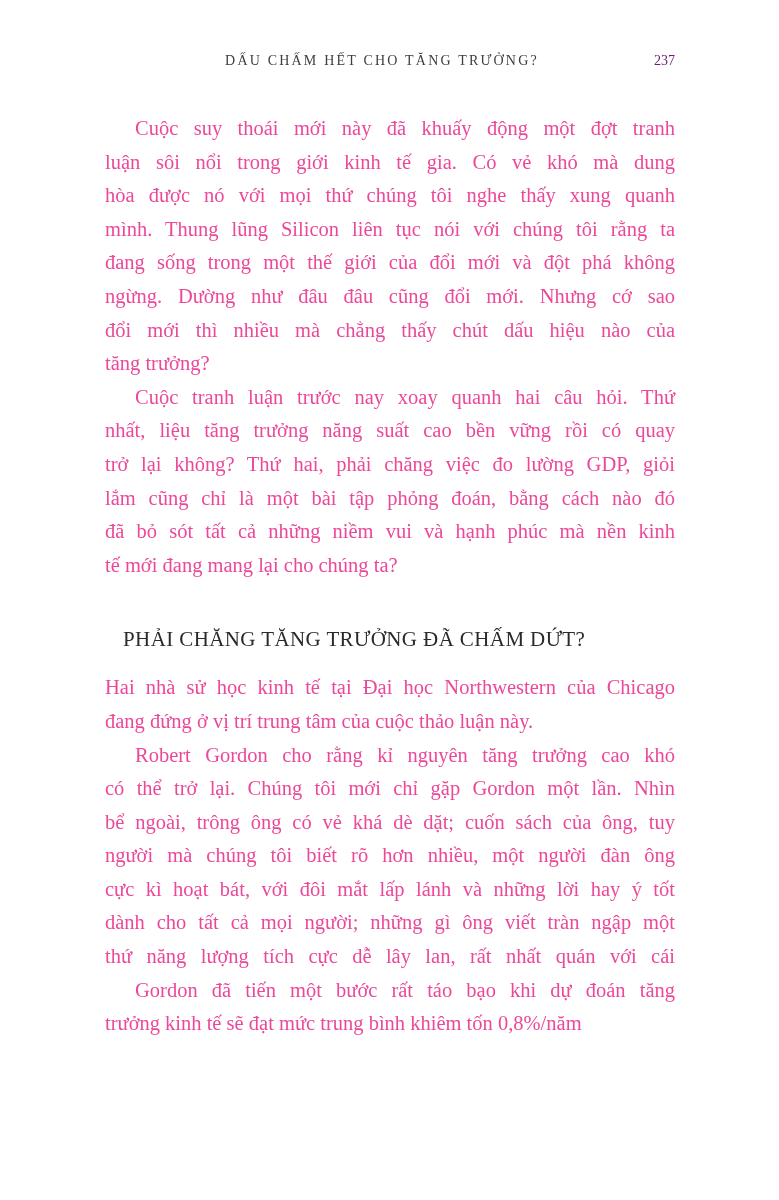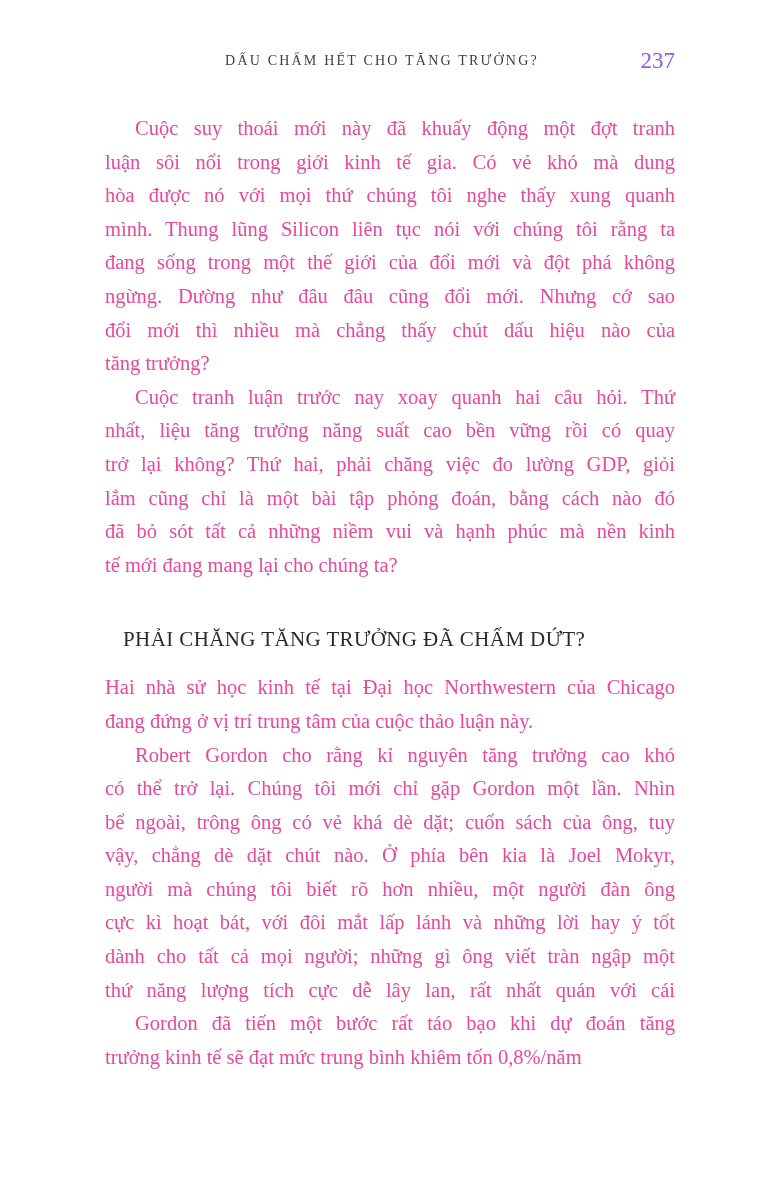--- a/index.html
+++ b/index.html
@@ -29,22 +29,22 @@
     text-align: center;
     font-size: 14px;
     letter-spacing: 2.2px;
     color: #3d3d3d;
     line-height: 22px;
   }
   .runhead-page {
     position: absolute;
     right: 0;
     top: 0;
-    font-size: 23px;
-    color: #8b5cf6;
+    font-size: 14px;
+    color: #701a75;
     line-height: 22px;
   }
   .body-text {
     position: absolute;
     top: 112px;
     left: 105px;
     width: 570px;
   }
   .paragraph {
     margin: 0;
@@ -106,21 +106,20 @@
       </div>
       <h2 class="section-heading">PHẢI CHĂNG TĂNG TRƯỞNG ĐÃ CHẤM DỨT?</h2>
       <div class="paragraph">
         <div class="line">Hai nhà sử học kinh tế tại Đại học Northwestern của Chicago</div>
         <div class="line last">đang đứng ở vị trí trung tâm của cuộc thảo luận này.</div>
       </div>
       <div class="paragraph">
         <div class="line indent">Robert Gordon cho rằng kỉ nguyên tăng trưởng cao khó</div>
         <div class="line">có thể trở lại. Chúng tôi mới chỉ gặp Gordon một lần. Nhìn</div>
         <div class="line">bể ngoài, trông ông có vẻ khá dè dặt; cuốn sách của ông, tuy</div>
-        <div class="line">vậy, chẳng dè dặt chút nào. Ở phía bên kia là Joel Mokyr,</div>
         <div class="line">người mà chúng tôi biết rõ hơn nhiều, một người đàn ông</div>
         <div class="line">cực kì hoạt bát, với đôi mắt lấp lánh và những lời hay ý tốt</div>
         <div class="line">dành cho tất cả mọi người; những gì ông viết tràn ngập một</div>
         <div class="line">thứ năng lượng tích cực dễ lây lan, rất nhất quán với cái</div>
       </div>
       <div class="paragraph">
         <div class="line indent">Gordon đã tiến một bước rất táo bạo khi dự đoán tăng</div>
         <div class="line last">trưởng kinh tế sẽ đạt mức trung bình khiêm tốn 0,8%/năm</div>
       </div>
     </div>

